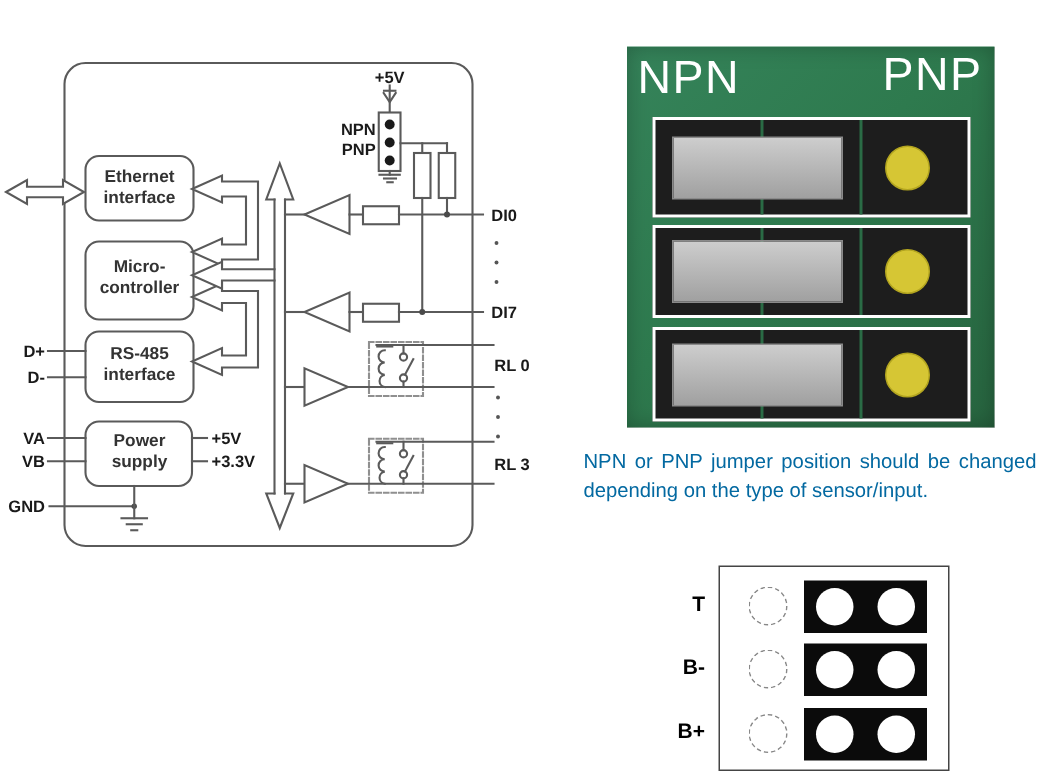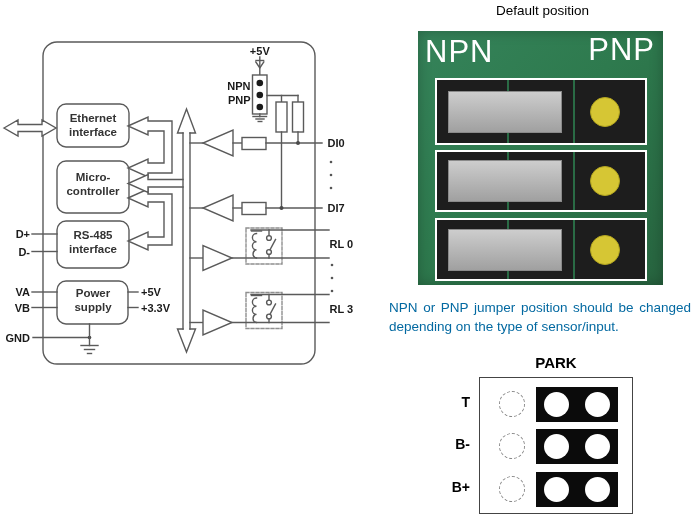--- a/index.html
+++ b/index.html
@@ -199,21 +199,20 @@
       <text x="30" y="238" text-anchor="end">D+</text>
       <text x="30" y="255.5" text-anchor="end">D-</text>
       <text x="30" y="296" text-anchor="end">VA</text>
       <text x="30" y="311.5" text-anchor="end">VB</text>
       <text x="30" y="341.5" text-anchor="end">GND</text>
       <text x="141" y="296">+5V</text>
       <text x="141" y="311.5">+3.3V</text>
     </g>
   </svg>
 
-  <div class="panel-title">Default position</div>
 
   <div class="pcb">
     <div class="pcb-npn">NPN</div>
     <div class="pcb-pnp">PNP</div>
     <div class="pcb-row row1">
       <div class="sep s1"></div>
       <div class="sep s2"></div>
       <div class="cap"></div>
       <div class="ydot"></div>
     </div>
@@ -226,21 +225,20 @@
     <div class="pcb-row row3">
       <div class="sep s1"></div>
       <div class="sep s2"></div>
       <div class="cap"></div>
       <div class="ydot"></div>
     </div>
   </div>
 
   <div class="note">NPN or PNP jumper position should be changed depending on the type of sensor/input.</div>
 
-  <div class="park-title">PARK</div>
   <div class="park-label" style="top:394px">T</div>
   <div class="park-label" style="top:436px">B-</div>
   <div class="park-label" style="top:479px">B+</div>
 
   <div class="park-box">
     <div class="park-row" style="top:26px">
       <div class="dash-circle"></div>
       <div class="park-block">
         <div class="hole h1"></div>
         <div class="hole h2"></div>

